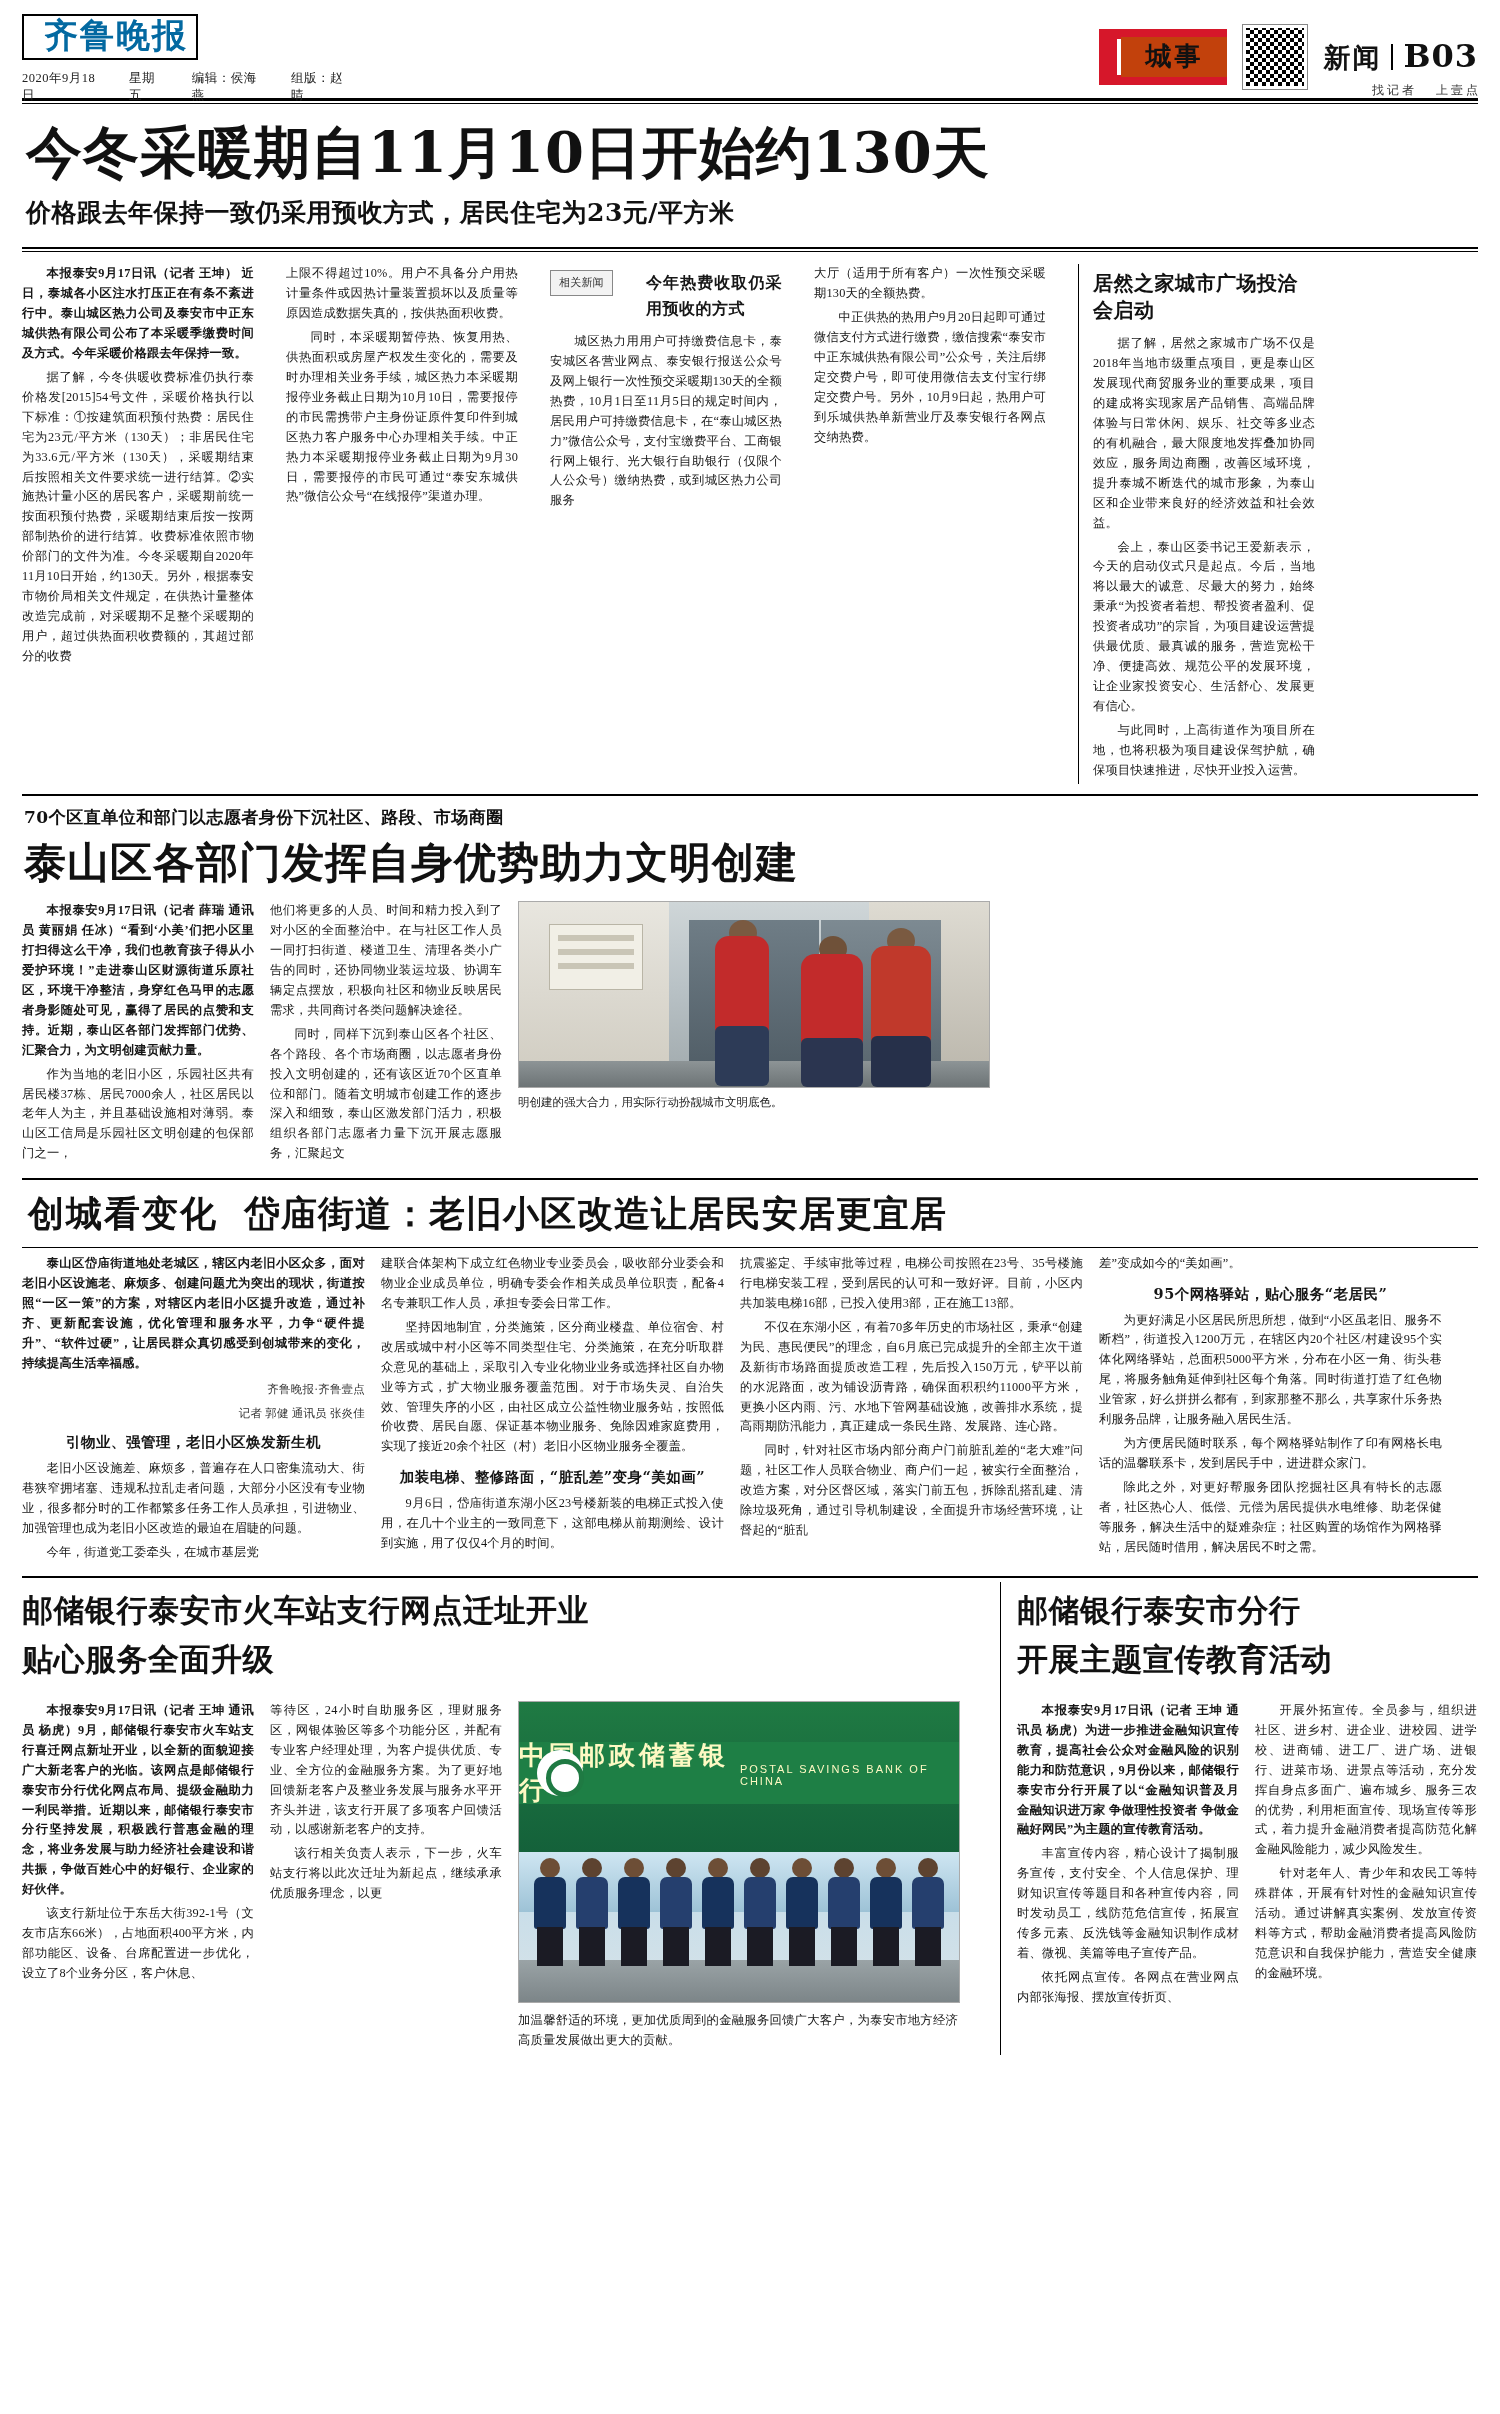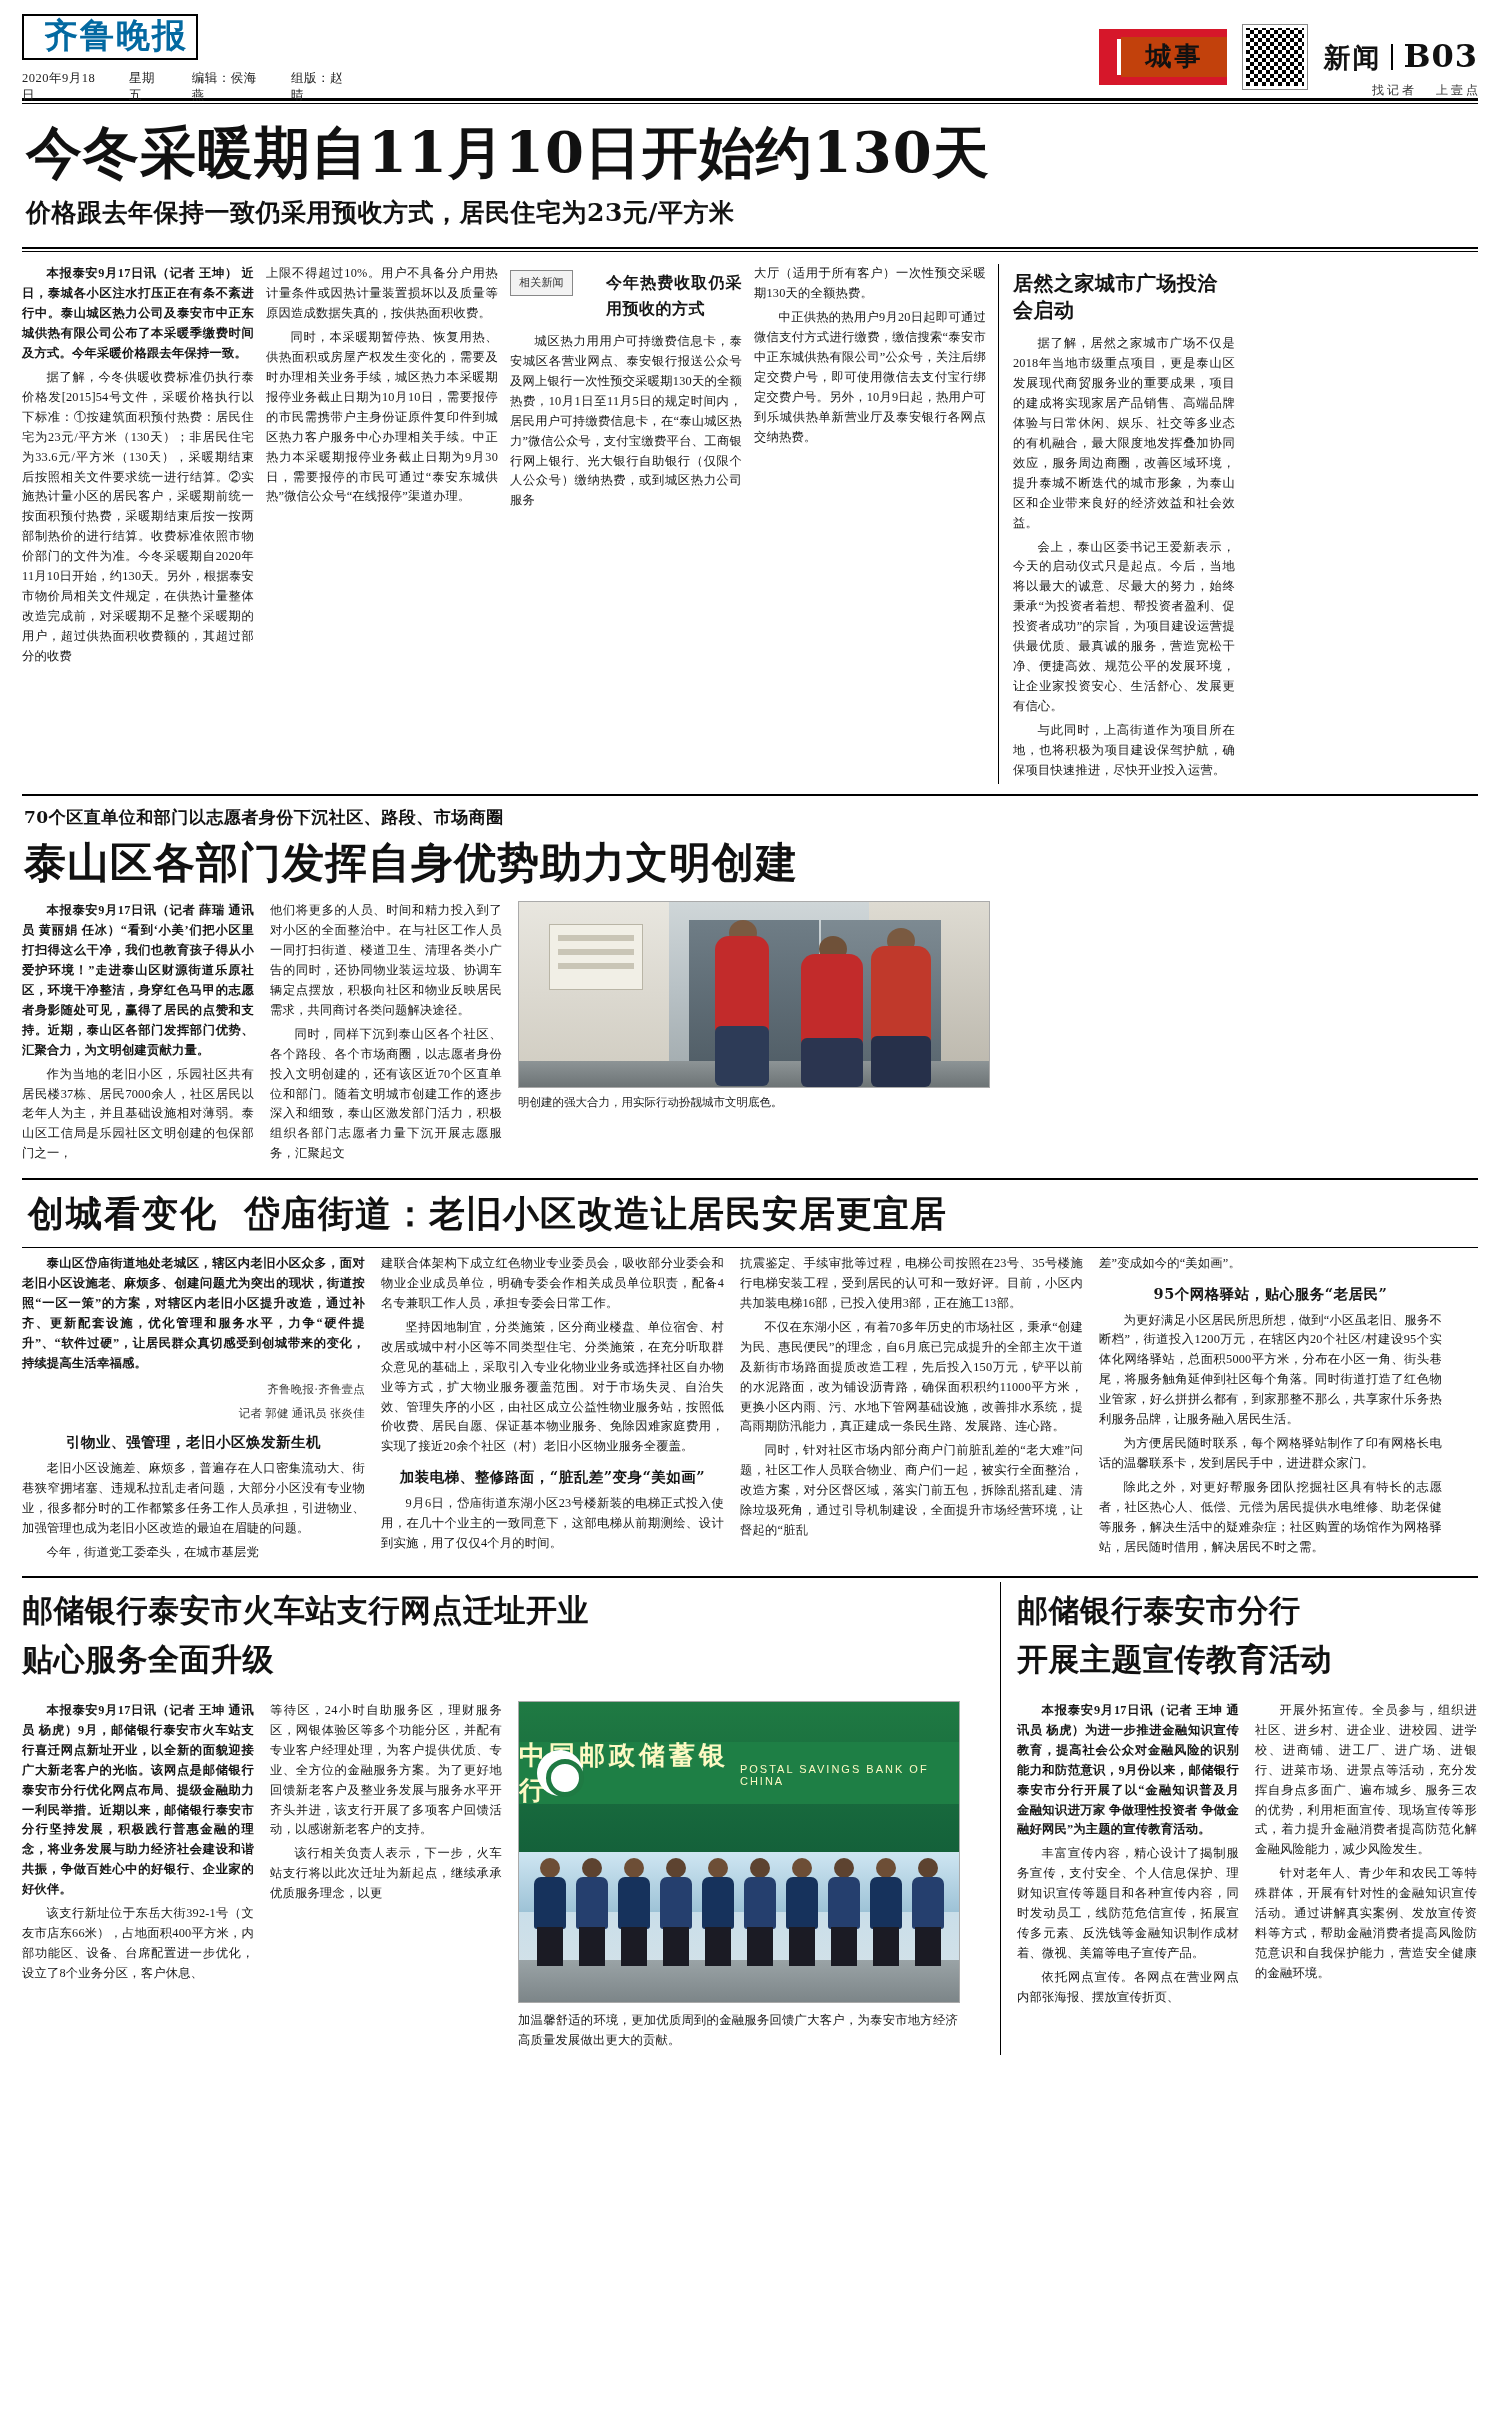--- a/index.html
+++ b/index.html
@@ -136,21 +136,21 @@
     color:#161616;
     letter-spacing:0.2px;
   }
   .col-text p{margin:0 0 4px 0;text-indent:2em;}
   .col-text p.noind{text-indent:0;}
   .bold{font-weight:bold;}
 
   
   .sec1{
     display:flex;
-    gap:12px;
+    gap:32px;
     padding-top:12px;
   }
   .sec1 .c{width:232px;}
   .sec1 .side{
     width:222px;
     padding-left:14px;
     border-left:1px solid #000;
   }
   .side h3{
     margin:6px 0 10px 0;

